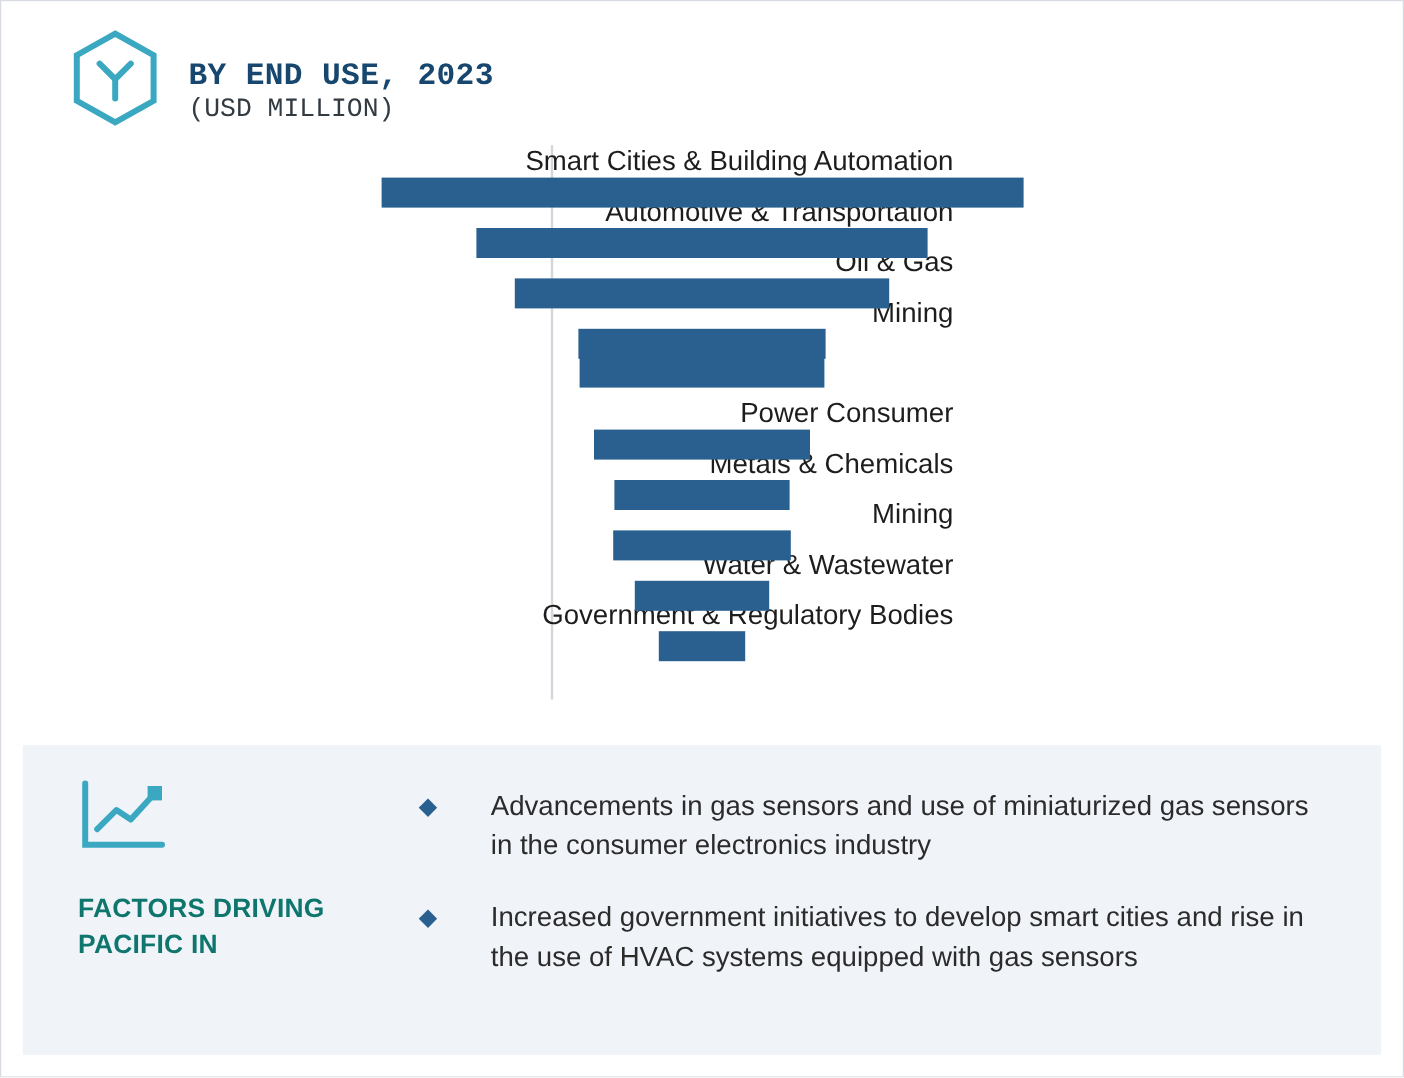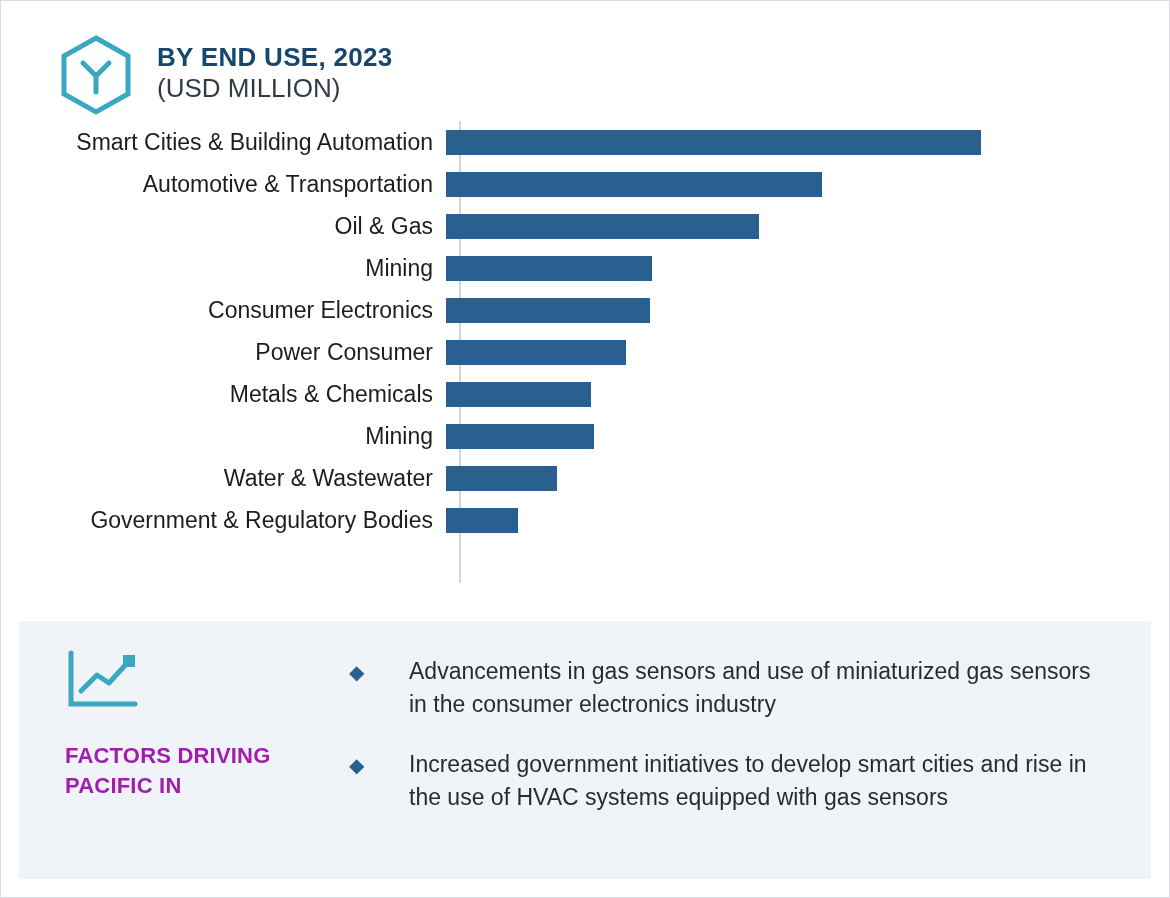--- a/index.html
+++ b/index.html
@@ -16,63 +16,65 @@
     height: 898px;
     background: #ffffff;
     border: 1px solid #d8dce2;
     box-sizing: border-box;
     overflow: hidden;
   }
 
   
   .header {
     display: flex;
-    align-items: flex-start;
-    padding: 32px 0 0 58px;
+    align-items: flex-end;
+    padding: 12px 0 0 58px;
     height: 104px;
     box-sizing: border-box;
+    font-family: Liberation Mono, monospace;
   }
   .hex-icon {
     width: 74px;
     height: 80px;
     flex: 0 0 74px;
     margin-top: 2px;
   }
   .header-text {
     margin-left: 24px;
     margin-top: 10px;
   }
   .header-title {
     font-size: 26px;
     font-weight: bold;
     color: #17476e;
     letter-spacing: 0.3px;
     line-height: 1.12;
   }
   .header-sub {
-    font-size: 26px;
+    font-size: 22px;
     color: #333b42;
     line-height: 1.12;
     margin-top: 2px;
   }
 
   
   .chart-area {
     position: relative;
     height: 490px;
     padding: 16px 0 0 0;
     box-sizing: border-box;
   }
   .rows {
     position: relative;
   }
   .row {
     display: flex;
     align-items: center;
     height: 42px;
+    flex-direction: column;
   }
   .row-label {
     width: 445px;
     text-align: right;
     padding-right: 13px;
     font-size: 23px;
     color: #1d1d1d;
     white-space: nowrap;
     box-sizing: border-box;
   }
@@ -113,21 +115,21 @@
     box-sizing: border-box;
   }
   .chart-icon {
     width: 74px;
     height: 62px;
   }
   .footer-left-title {
     margin-top: 26px;
     font-size: 22px;
     font-weight: bold;
-    color: #a21caf;
+    color: #0f766e;
     line-height: 1.35;
     letter-spacing: 0.2px;
   }
   .footer-right {
     flex: 1 1 auto;
     padding: 34px 40px 0 0;
   }
   .bullet-row {
     display: flex;
     margin-bottom: 28px;
@@ -185,21 +187,20 @@
             <div class="bar" style="width: 312.584px; background: rgb(42, 96, 144);"></div>
           </div>
         </div>
         <div class="row">
           <div class="row-label">Mining</div>
           <div class="bar-cell">
             <div class="bar" style="width: 206.386px; background: rgb(42, 96, 144);"></div>
           </div>
         </div>
         <div class="row">
-          <div class="row-label">Consumer Electronics</div>
           <div class="bar-cell">
             <div class="bar" style="width: 204.382px; background: rgb(42, 96, 144);"></div>
           </div>
         </div>
         <div class="row">
           <div class="row-label">Power Consumer</div>
           <div class="bar-cell">
             <div class="bar" style="width: 180.337px; background: rgb(42, 96, 144);"></div>
           </div>
         </div>

